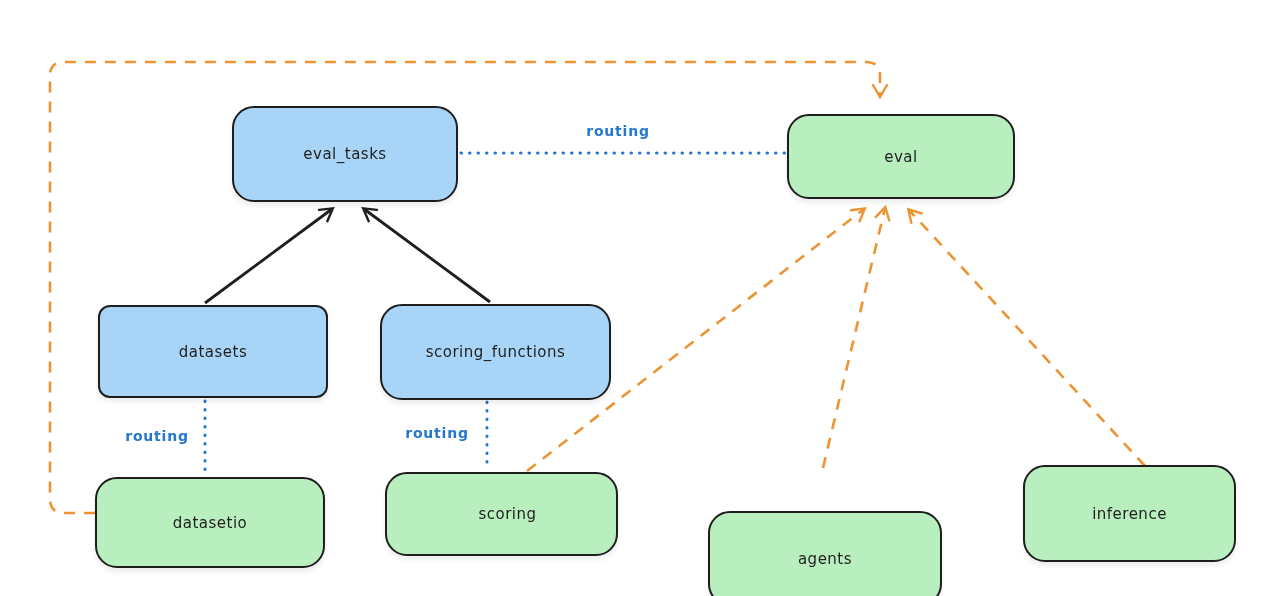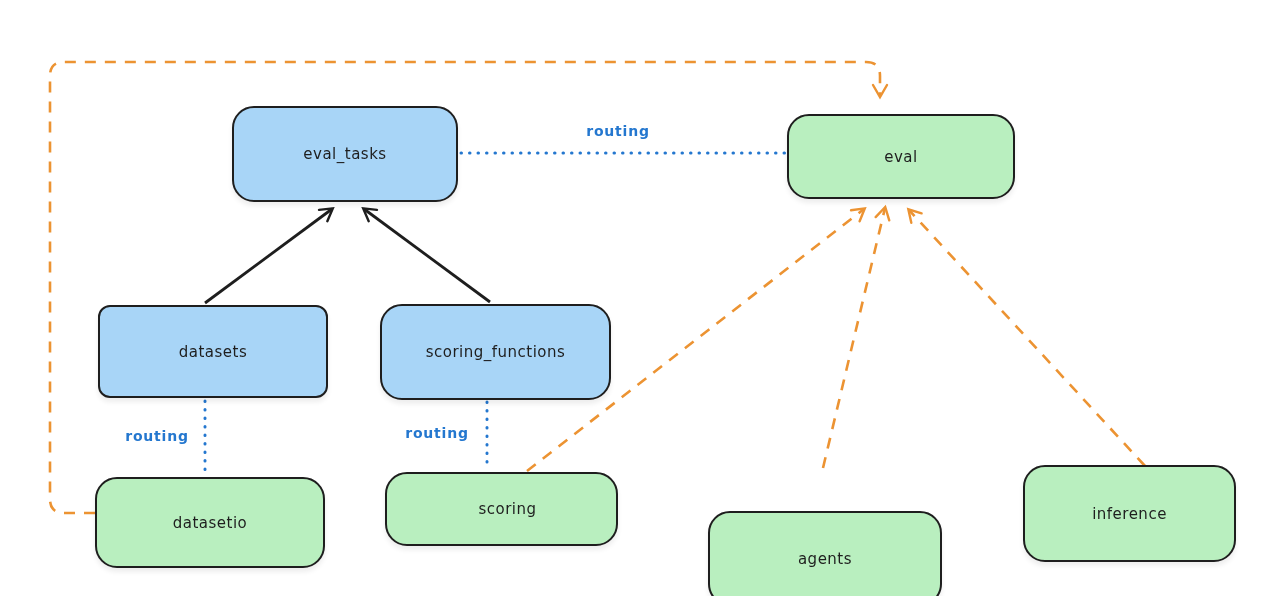--- a/index.html
+++ b/index.html
@@ -83,21 +83,21 @@
   </div>
 
   <div class="node node-blue" style="left:380px; top:304px; width:231px; height:96px;">
     <span>scoring_functions</span>
   </div>
 
   <div class="node node-green" style="left:95px; top:477px; width:230px; height:91px;">
     <span>datasetio</span>
   </div>
 
-  <div class="node node-green" style="left:385px; top:472px; width:233px; height:74px;padding-left:12px;">
+  <div class="node node-green" style="left:385px; top:472px; width:233px; height:84px;padding-left:12px;">
     <span>scoring</span>
   </div>
 
   <div class="node node-green" style="left:708px; top:470px; width:234px; height:95px;margin-top:41px;">
     <span>agents</span>
   </div>
 
   <div class="node node-green" style="left:1023px; top:465px; width:213px; height:97px;">
     <span>inference</span>
   </div>

